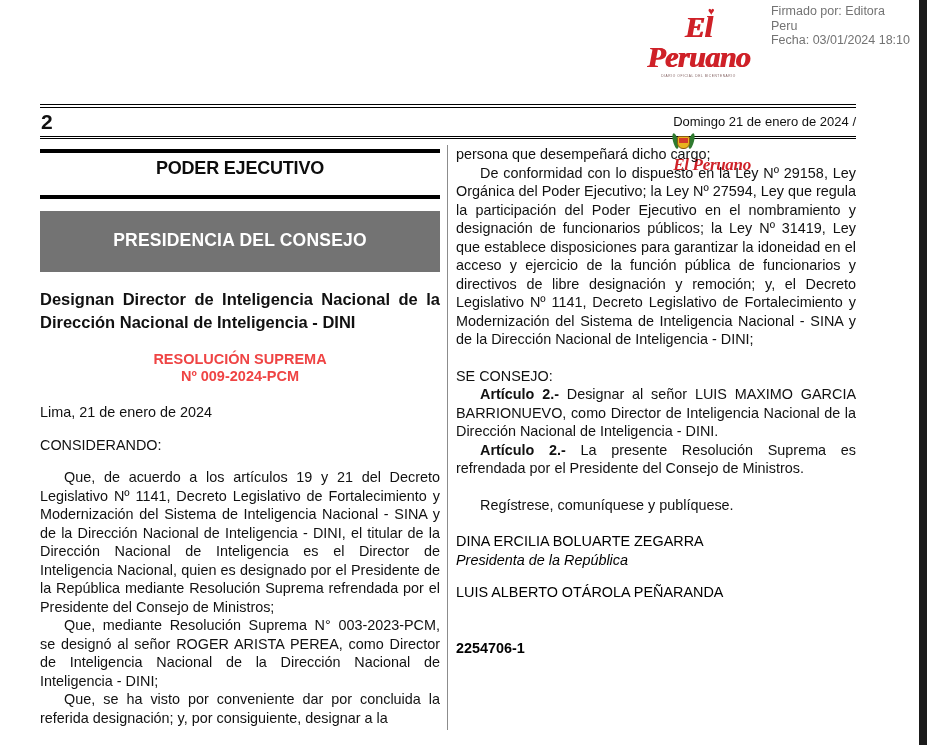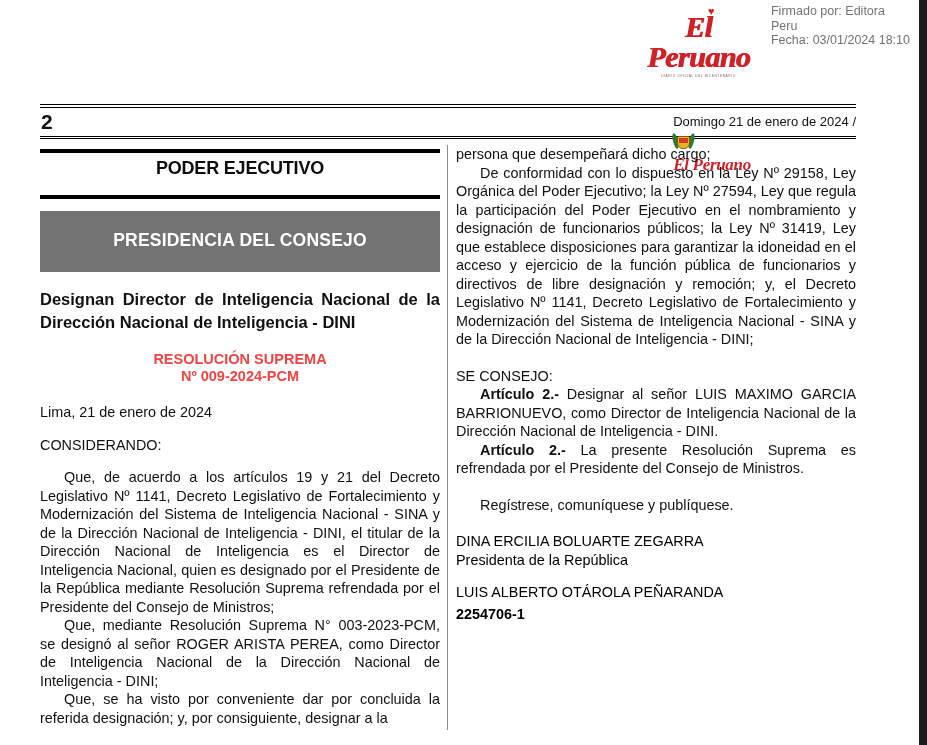--- a/index.html
+++ b/index.html
@@ -261,23 +261,24 @@
   .art-label { font-weight: bold; }
   .sign-name {
     font-family: "Liberation Sans", sans-serif;
     font-size: 14.4px;
     line-height: 18.5px;
   }
   .sign-role {
     font-family: "Liberation Sans", sans-serif;
     font-size: 14.4px;
     line-height: 18.5px;
+    font-style: italic;
   }
   #doc-code {
-    margin-top: 4px;
+    margin-top: 38px;
     font-family: "Liberation Sans", sans-serif;
     font-weight: bold;
     font-size: 14.4px;
   }
 </style>
 </head>
 <body>
 
 <div id="page">
 

